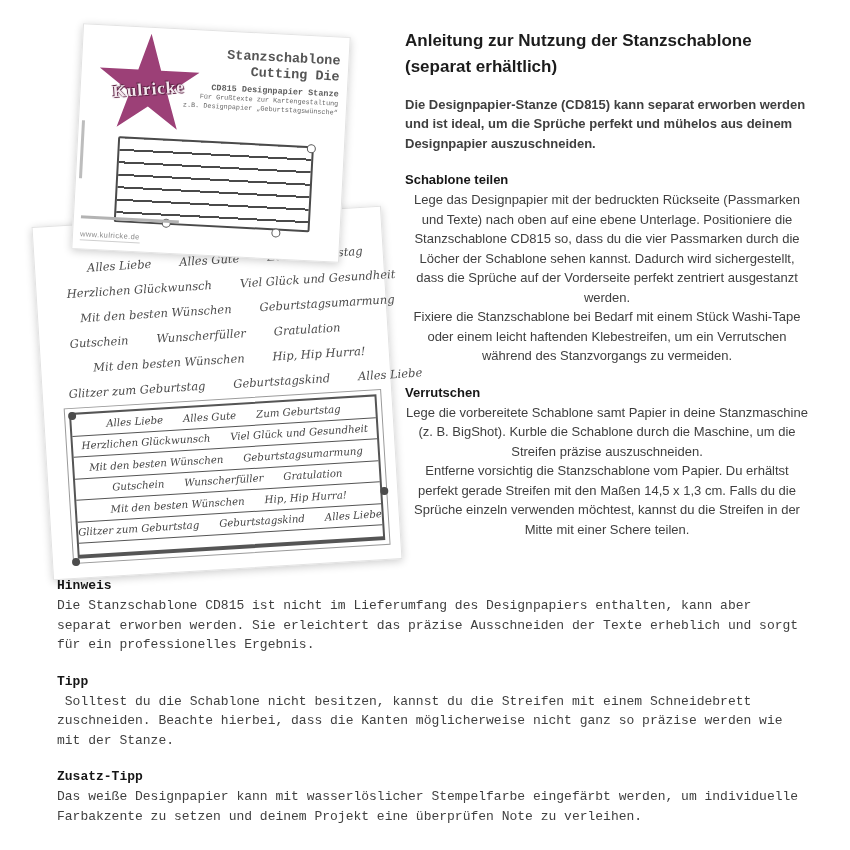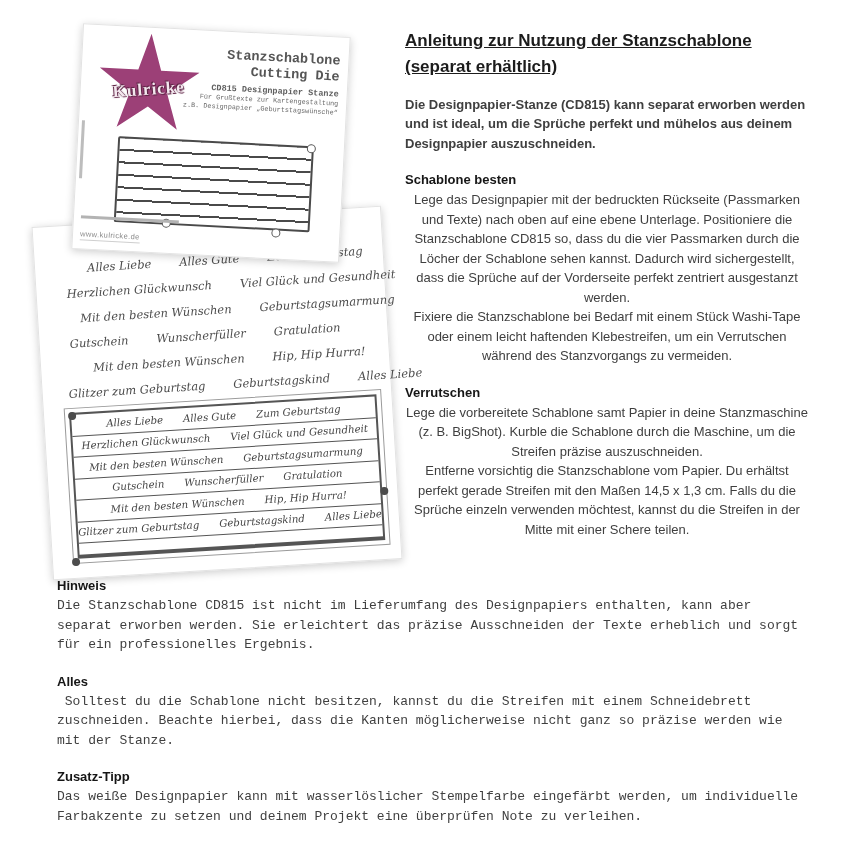--- a/index.html
+++ b/index.html
@@ -58,29 +58,29 @@
   .f-ph{font-size:10.2px;margin-right:0;color:#454545;}
   .pin{position:absolute;width:8px;height:8px;border-radius:50%;background:#4c4c4c;}
   .pin-tl{left:3px;top:3px;}
   .pin-bl{left:-2px;bottom:-3px;}
   .pin-r{right:-2px;top:63%;}
 
   .speck{position:absolute;width:3px;height:3px;border-radius:50%;background:#777;}
 
   
   .instructions{position:absolute;left:405px;top:28px;width:404px;}
-  .instructions h1{margin:0;font-size:17px;line-height:1.55;color:#1c1c1c;font-weight:bold;text-decoration:underline;}
+  .instructions h1{margin:0;font-size:17px;line-height:1.55;color:#1c1c1c;font-weight:bold;}
   .intro{margin:14px 0 0 0;font-size:13px;line-height:1.5;color:#3f3f3f;font-weight:bold;}
   .sec-h{margin:19px 0 3px 0;font-size:13px;color:#161616;font-weight:bold;}
   .sec-p{margin:0;font-size:13px;line-height:1.5;color:#3f3f3f;text-align:center;}
 
   
   .notes{position:absolute;left:57px;top:578px;width:752px;}
   .note-block{margin-bottom:19px;}
-  .note-h{margin:0 0 3px 0;font-size:13px;color:#161616;font-weight:bold;}
+  .note-h{margin:0 0 3px 0;font-size:13px;color:#161616;font-weight:bold;font-family:Liberation Mono, monospace;}
   .note-p{margin:0;font-size:13px;line-height:1.5;color:#3f3f3f;white-space:pre-wrap;font-family:Liberation Mono, monospace;}
 </style>
 </head>
 <body>
 
 <div class="page">
 
   <div class="figure">
 
     <div class="card card2">
@@ -174,36 +174,36 @@
       </div>
     </div>
 
     <i class="speck" style="left:43px;top:267px;"></i>
   </div>
 
   <div class="instructions">
     <h1>Anleitung zur Nutzung der Stanzschablone (separat erhältlich)</h1>
     <p class="intro">Die Designpapier-Stanze (CD815) kann separat erworben werden und ist ideal, um die Sprüche perfekt und mühelos aus deinem Designpapier auszuschneiden.</p>
     <div id="sections">
-        <h3 class="sec-h">Schablone besten</h3>
+        <h3 class="sec-h">Schablone teilen</h3>
         <p class="sec-p">Lege das Designpapier mit der bedruckten Rückseite (Passmarken und Texte) nach oben auf eine ebene Unterlage. Positioniere die Stanzschablone CD815 so, dass du die vier Passmarken durch die Löcher der Schablone sehen kannst. Dadurch wird sichergestellt, dass die Sprüche auf der Vorderseite perfekt zentriert ausgestanzt werden.</p>
         <p class="sec-p">Fixiere die Stanzschablone bei Bedarf mit einem Stück Washi-Tape oder einem leicht haftenden Klebestreifen, um ein Verrutschen während des Stanzvorgangs zu vermeiden.</p>
         <h3 class="sec-h">Verrutschen</h3>
         <p class="sec-p">Lege die vorbereitete Schablone samt Papier in deine Stanzmaschine (z. B. BigShot). Kurble die Schablone durch die Maschine, um die Streifen präzise auszuschneiden.</p>
         <p class="sec-p">Entferne vorsichtig die Stanzschablone vom Papier. Du erhältst perfekt gerade Streifen mit den Maßen 14,5 x 1,3 cm. Falls du die Sprüche einzeln verwenden möchtest, kannst du die Streifen in der Mitte mit einer Schere teilen.</p>
       </div>
   </div>
 
   <div class="notes" id="notes">
       <div class="note-block">
         <h3 class="note-h">Hinweis</h3>
         <p class="note-p">Die Stanzschablone CD815 ist nicht im Lieferumfang des Designpapiers enthalten, kann aber separat erworben werden. Sie erleichtert das präzise Ausschneiden der Texte erheblich und sorgt für ein professionelles Ergebnis.</p>
       </div>
       <div class="note-block">
-        <h3 class="note-h">Alles</h3>
+        <h3 class="note-h">Tipp</h3>
         <p class="note-p"> Solltest du die Schablone nicht besitzen, kannst du die Streifen mit einem Schneidebrett zuschneiden. Beachte hierbei, dass die Kanten möglicherweise nicht ganz so präzise werden wie mit der Stanze.</p>
       </div>
       <div class="note-block">
         <h3 class="note-h">Zusatz-Tipp</h3>
         <p class="note-p">Das weiße Designpapier kann mit wasserlöslicher Stempelfarbe eingefärbt werden, um individuelle Farbakzente zu setzen und deinem Projekt eine überprüfen Note zu verleihen.</p>
       </div>
     </div>
 
 </div>
 

